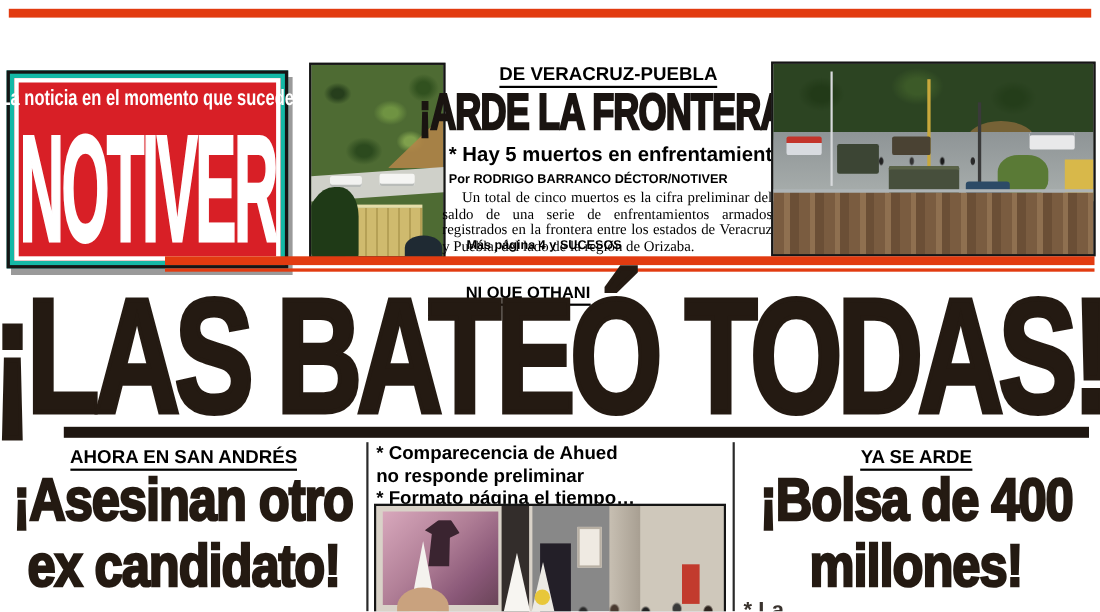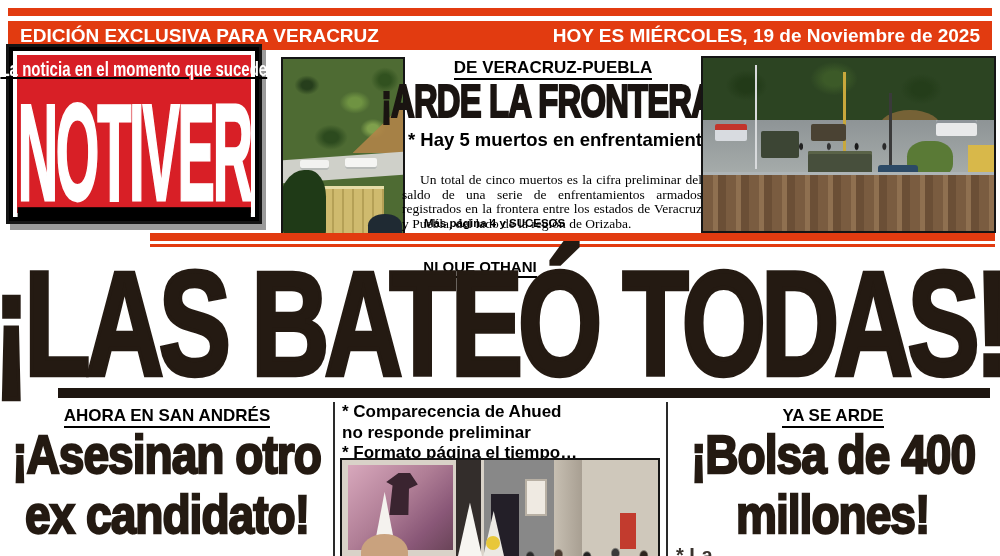--- a/index.html
+++ b/index.html
@@ -13,24 +13,23 @@
   
   .top-strip { left:8px; top:8px; width:984px; height:8px; background:#e23b10; }
   .edition-bar {
     left:8px; top:21px; width:984px; height:29px; background:#e23b10;
     display:flex; align-items:center; justify-content:space-between;
     padding:0 12px; color:#fff; font-weight:bold; font-size:19px; white-space:nowrap;
   }
 
   
   .logo-box {
-    left:6px; top:44px; width:256px; height:180px;
-    background:#000000; border:3px solid #151515; padding:4px;
+    left:6px; top:64px; width:256px; height:180px;
+    background:#14b8a6; border:3px solid #151515; padding:4px;
     box-shadow:4px 6px 0 #9a9a9a;
-    text-decoration:underline;
   }
   .logo-inner {
     width:100%; height:100%; background:#d81f26; border:4px solid #fff;
     display:flex; flex-direction:column; align-items:center; overflow:visible;
   }
   .logo-tagline {
     color:#fff; font-weight:bold; font-size:20px; line-height:24px; white-space:nowrap;
     transform:scaleX(.75); transform-origin:center top; margin-top:2px;
   }
   .logo-title {
@@ -165,24 +164,20 @@
       radial-gradient(8px 10px at 70% 45%, #3a3a3a 40%, transparent 60%),
       radial-gradient(8px 10px at 90% 55%, #2e241e 40%, transparent 60%); }
   .mp-red { right:7%; top:50%; width:5%; height:34%; background:#c23b2e; }
 </style>
 </head>
 <body>
 
 <div class="page">
 
   <div class="abs top-strip"></div>
-  <div class="abs edition-bar">
-    <span>EDICIÓN EXCLUSIVA PARA VERACRUZ</span>
-    <span>HOY ES MIÉRCOLES, 19 de Noviembre de 2025</span>
-  </div>
 
   <div class="abs logo-box">
     <div class="logo-inner">
       <div class="logo-tagline">La noticia en el momento que sucede</div>
       <div class="logo-title">NOTIVER</div>
     </div>
   </div>
 
   <div class="abs photo photo-left">
     <div class="abs lp-foliage" style="inset:0"></div>
@@ -196,20 +191,21 @@
   </div>
 
   <div class="abs lead-col">
     <div class="abs kicker lead-kicker">
       <span>DE VERACRUZ-PUEBLA</span>
     </div>
     <div class="abs lead-headline-row">
       <div class="lead-headline">¡ARDE LA FRONTERA!</div>
     </div>
     <div class="abs lead-subhead">* Hay 5 muertos en enfrentamientos</div>
+    <div class="abs lead-byline">Por RODRIGO BARRANCO DÉCTOR/NOTIVER</div>
     <div class="abs lead-body">Un total de cinco muertos es la cifra preliminar del saldo de una serie de enfrentamientos armados registrados en la frontera entre los estados de Veracruz y Puebla, del lado de la región de Orizaba.</div>
     <div class="abs lead-more">Más página 4 y SUCESOS</div>
   </div>
 
   <div class="abs photo photo-right">
     <div class="abs rp-trees"></div>
     <div class="abs rp-dirt"></div>
     <div class="abs rp-road"></div>
     <div class="abs rp-grass"></div>
     <div class="abs rp-pole1"></div>

